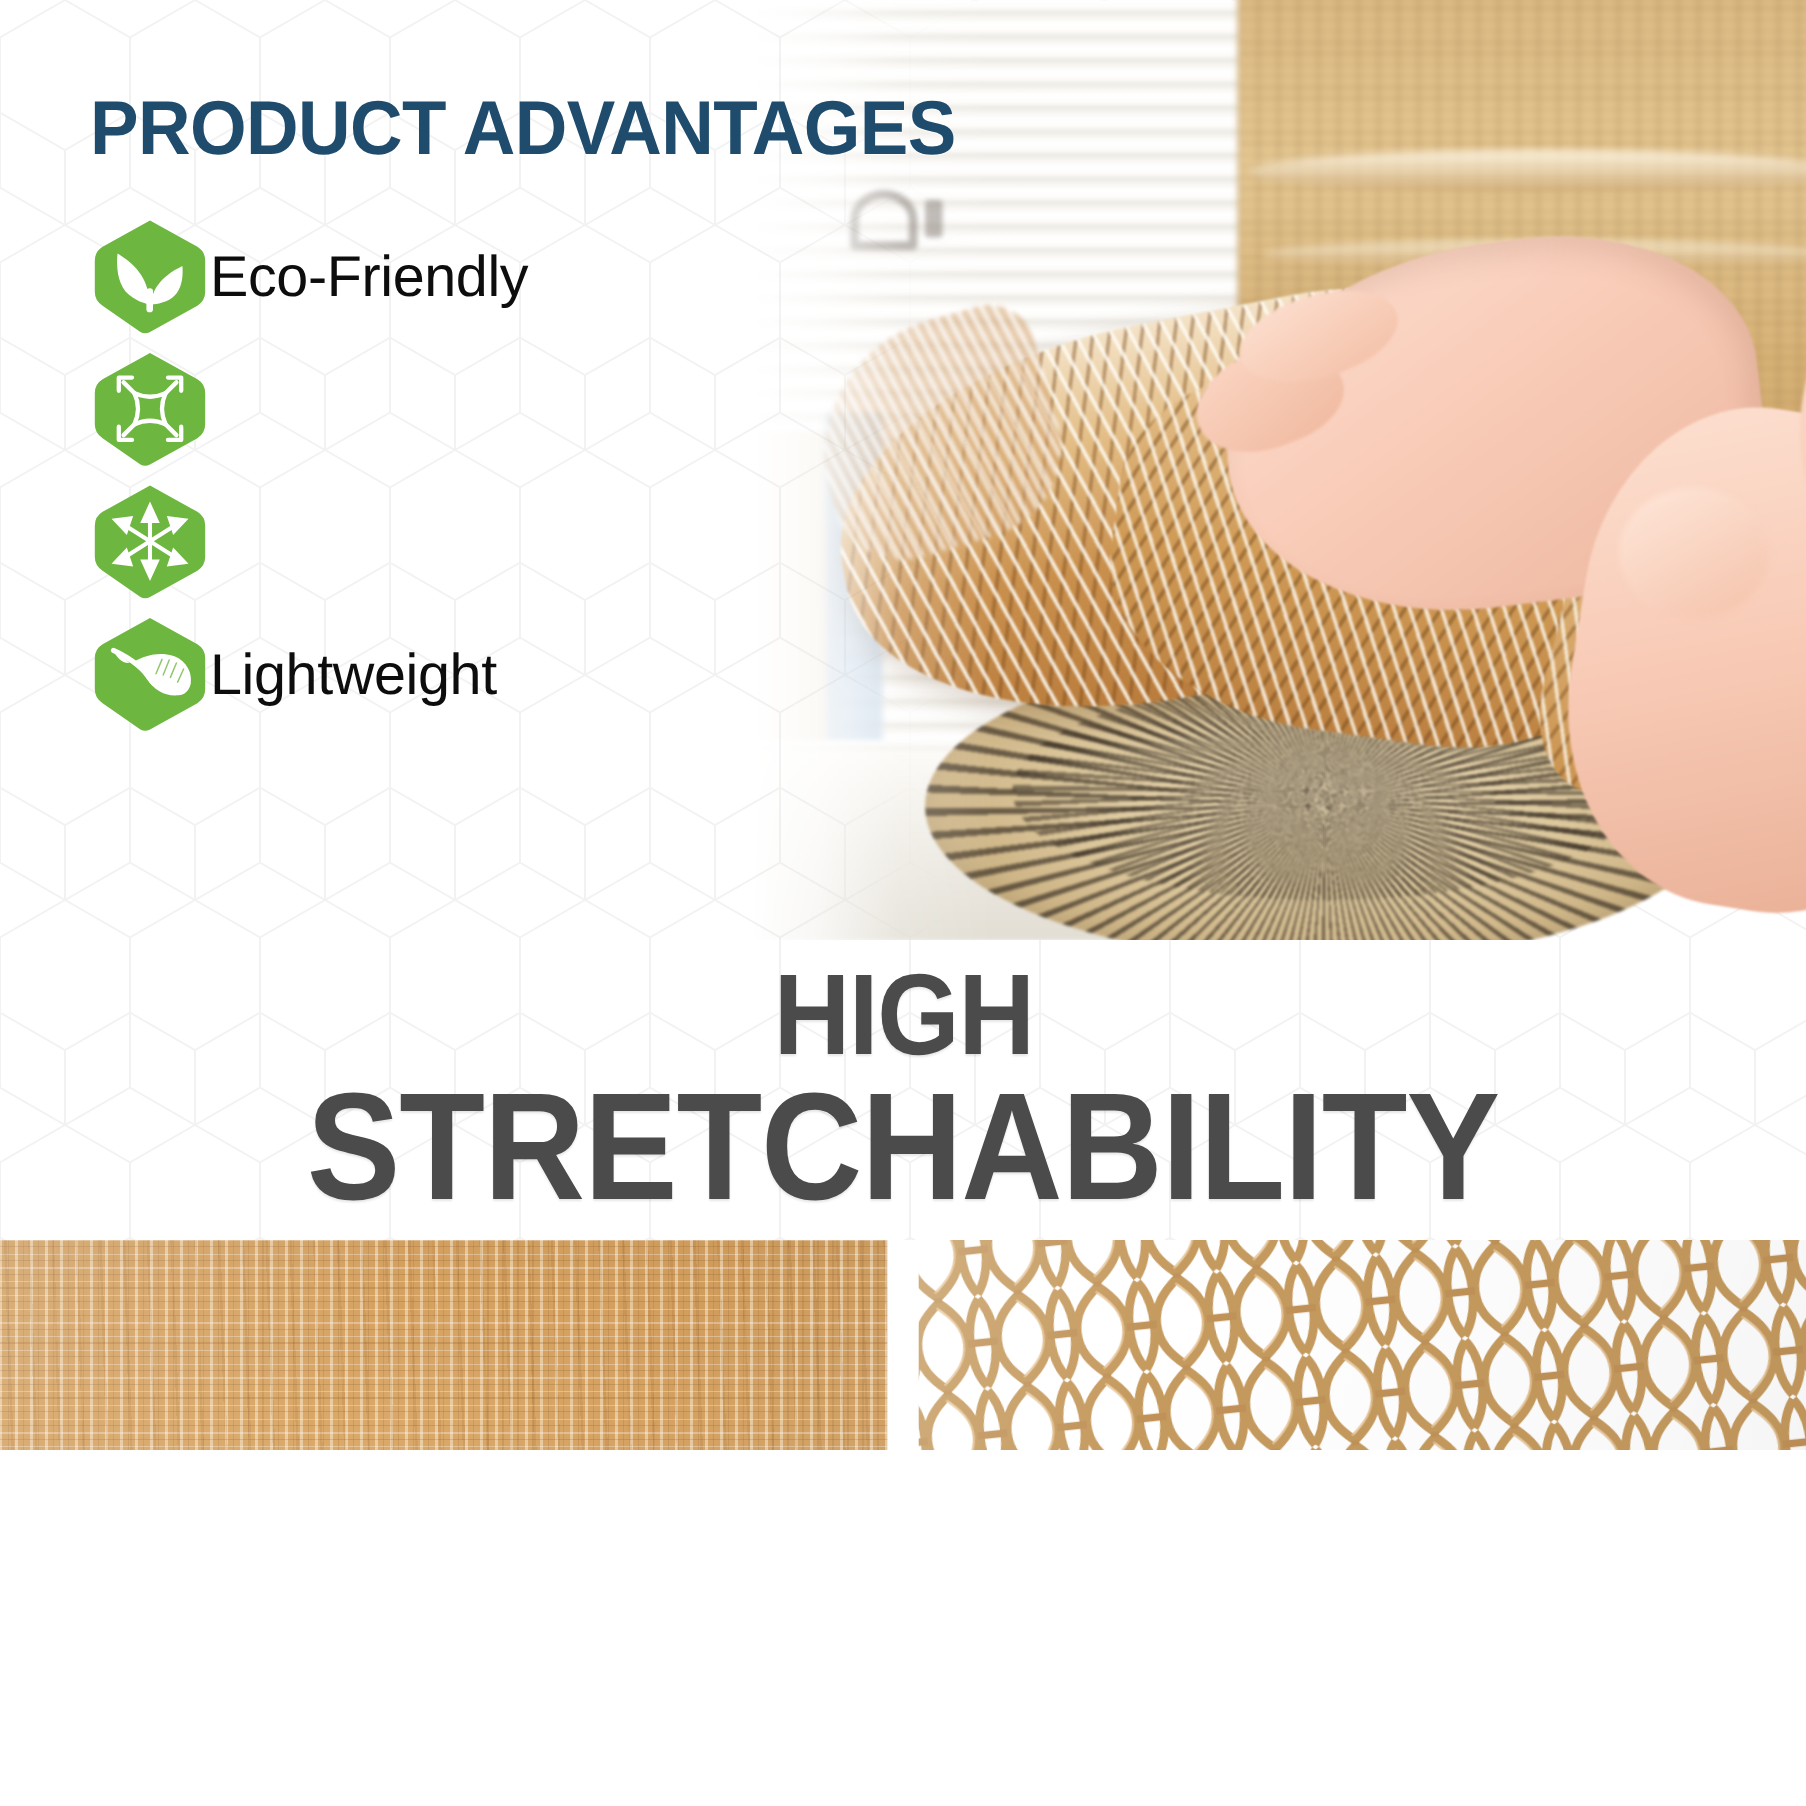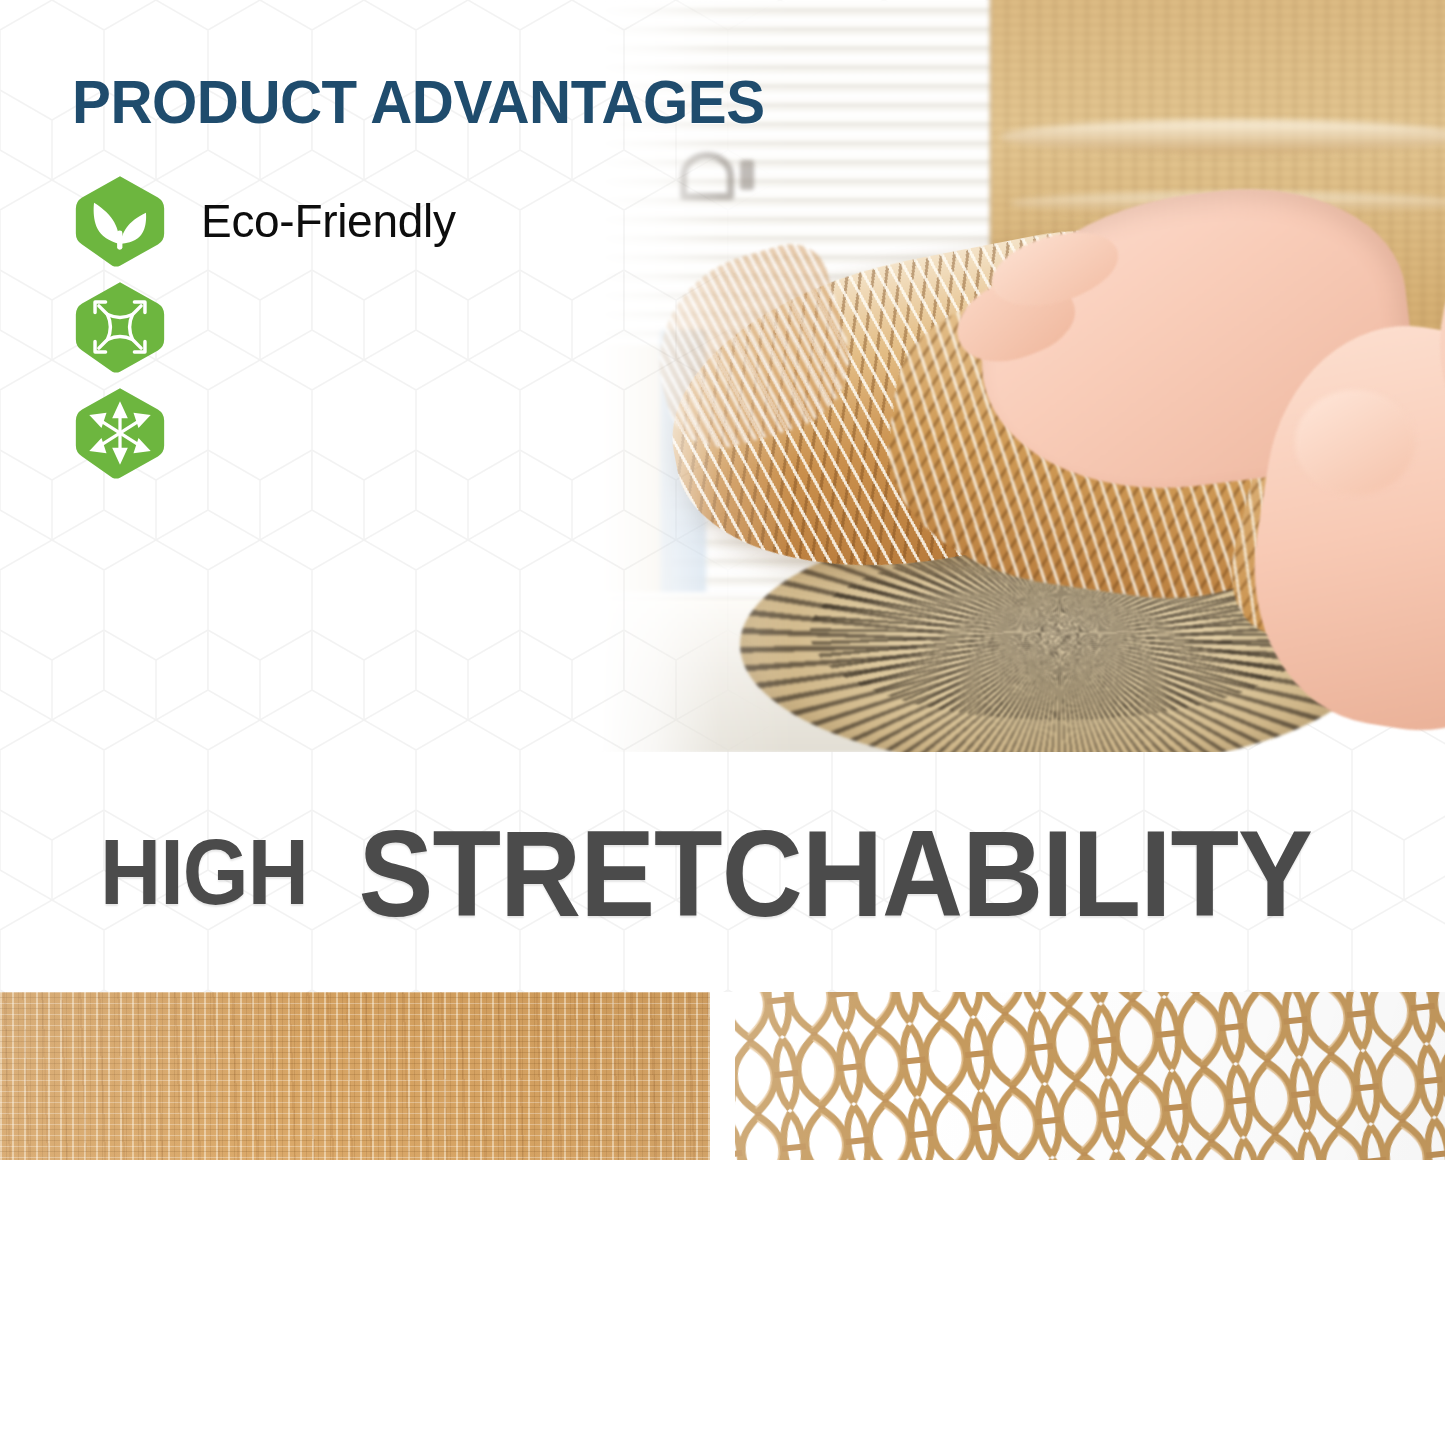--- a/index.html
+++ b/index.html
@@ -181,30 +181,29 @@
 
   
   #feature-list{position:absolute;left:72px;top:168px;z-index:6;}
   .feature-row{display:flex;align-items:center;height:106px;}
   .hex-badge{
     width:96px;height:96px;flex:0 0 96px;position:relative;
     display:flex;align-items:center;justify-content:center;
   }
   .hex-badge svg{display:block;width:96px;height:96px;}
   .feature-label{
-    margin-left:33px;
     font-size:46px;line-height:1;color:#0d0d0d;font-weight:400;
     font-family:"Liberation Sans",sans-serif;
     letter-spacing:-.3px;white-space:nowrap;
   }
 
   
   #stretch-headline{
     position:absolute;left:0;top:752px;width:1445px;height:240px;z-index:5;
-    display:flex;flex-direction:row;align-items:center;justify-content:center;
+    display:flex;flex-direction:column;align-items:center;justify-content:center;
     text-align:center;
   }
   .hl-line{
     font-weight:700;color:#4b4b4b;font-family:"Liberation Sans",sans-serif;
     line-height:.94;letter-spacing:-1px;
     text-shadow:0 2px 2px rgba(0,0,0,.10);
     white-space:nowrap;
   }
   #stretch-line1{font-size:92px;transform:scaleX(.92);}
   #stretch-line2{font-size:122px;transform:scaleX(.92);margin-top:4px;}
@@ -341,20 +340,39 @@
               <polygon points="21.5,32.5 30,41.5 33.5,31"></polygon>
               <polygon points="78.5,67.5 70,58.5 66.5,69"></polygon>
               <path d="M28 64 Q50 50 72 36" fill="none"></path>
               <polygon points="21.5,67.5 30,58.5 33.5,69"></polygon>
               <polygon points="78.5,32.5 70,41.5 66.5,31"></polygon>
             </g>
           </svg>
         </span>
       </div>
 
+      <div class="feature-row">
+        <span class="hex-badge">
+          <svg viewBox="0 0 100 100" aria-hidden="true">
+            <path d="M50 3.5 L89.5 25.5 Q96 29.5 96 37 L96 63 Q96 70.5 89.5 74.5 L50 96.5 Q46 98.5 42 96.5 L10.5 74.5 Q4 70.5 4 63 L4 37 Q4 29.5 10.5 25.5 Z" fill="#6db63f"></path>
+            <path d="M19 30 C30 34 40 43 47 54 C54 64 62 69 74 68 C79 67.6 83 64 84 58 C85.5 48 79 38 69 35 C57 31.5 46 35 36 40 C29 43.5 23 38 19 30 Z" fill="#ffffff"></path>
+            <g stroke="#6db63f" stroke-width="1.25" stroke-linecap="round" opacity=".75">
+              <path d="M25 33 L36 43"></path>
+                <path d="M29 36 L40 47"></path>
+                <path d="M34 39 L43 50"></path>
+              <path d="M60 38 L55 50"></path>
+                <path d="M66 38.5 L61 51"></path>
+                <path d="M72 41 L67 53"></path>
+              <path d="M78 46 L73 57"></path>
+            </g>
+            <path d="M19.5 30.5 C34 37 46 47 53 58" fill="none" stroke="#ffffff" stroke-width="4.2" stroke-linecap="round"></path>
+          </svg>
+        </span>
+        <span class="feature-label">Lightweight</span>
+      </div>
 
     </div>
   </div>
 
   <div id="stretch-headline">
     <div class="hl-line" id="stretch-line1">HIGH</div>
     <div class="hl-line" id="stretch-line2">STRETCHABILITY</div>
   </div>
 
   <div id="bottom-panels">

